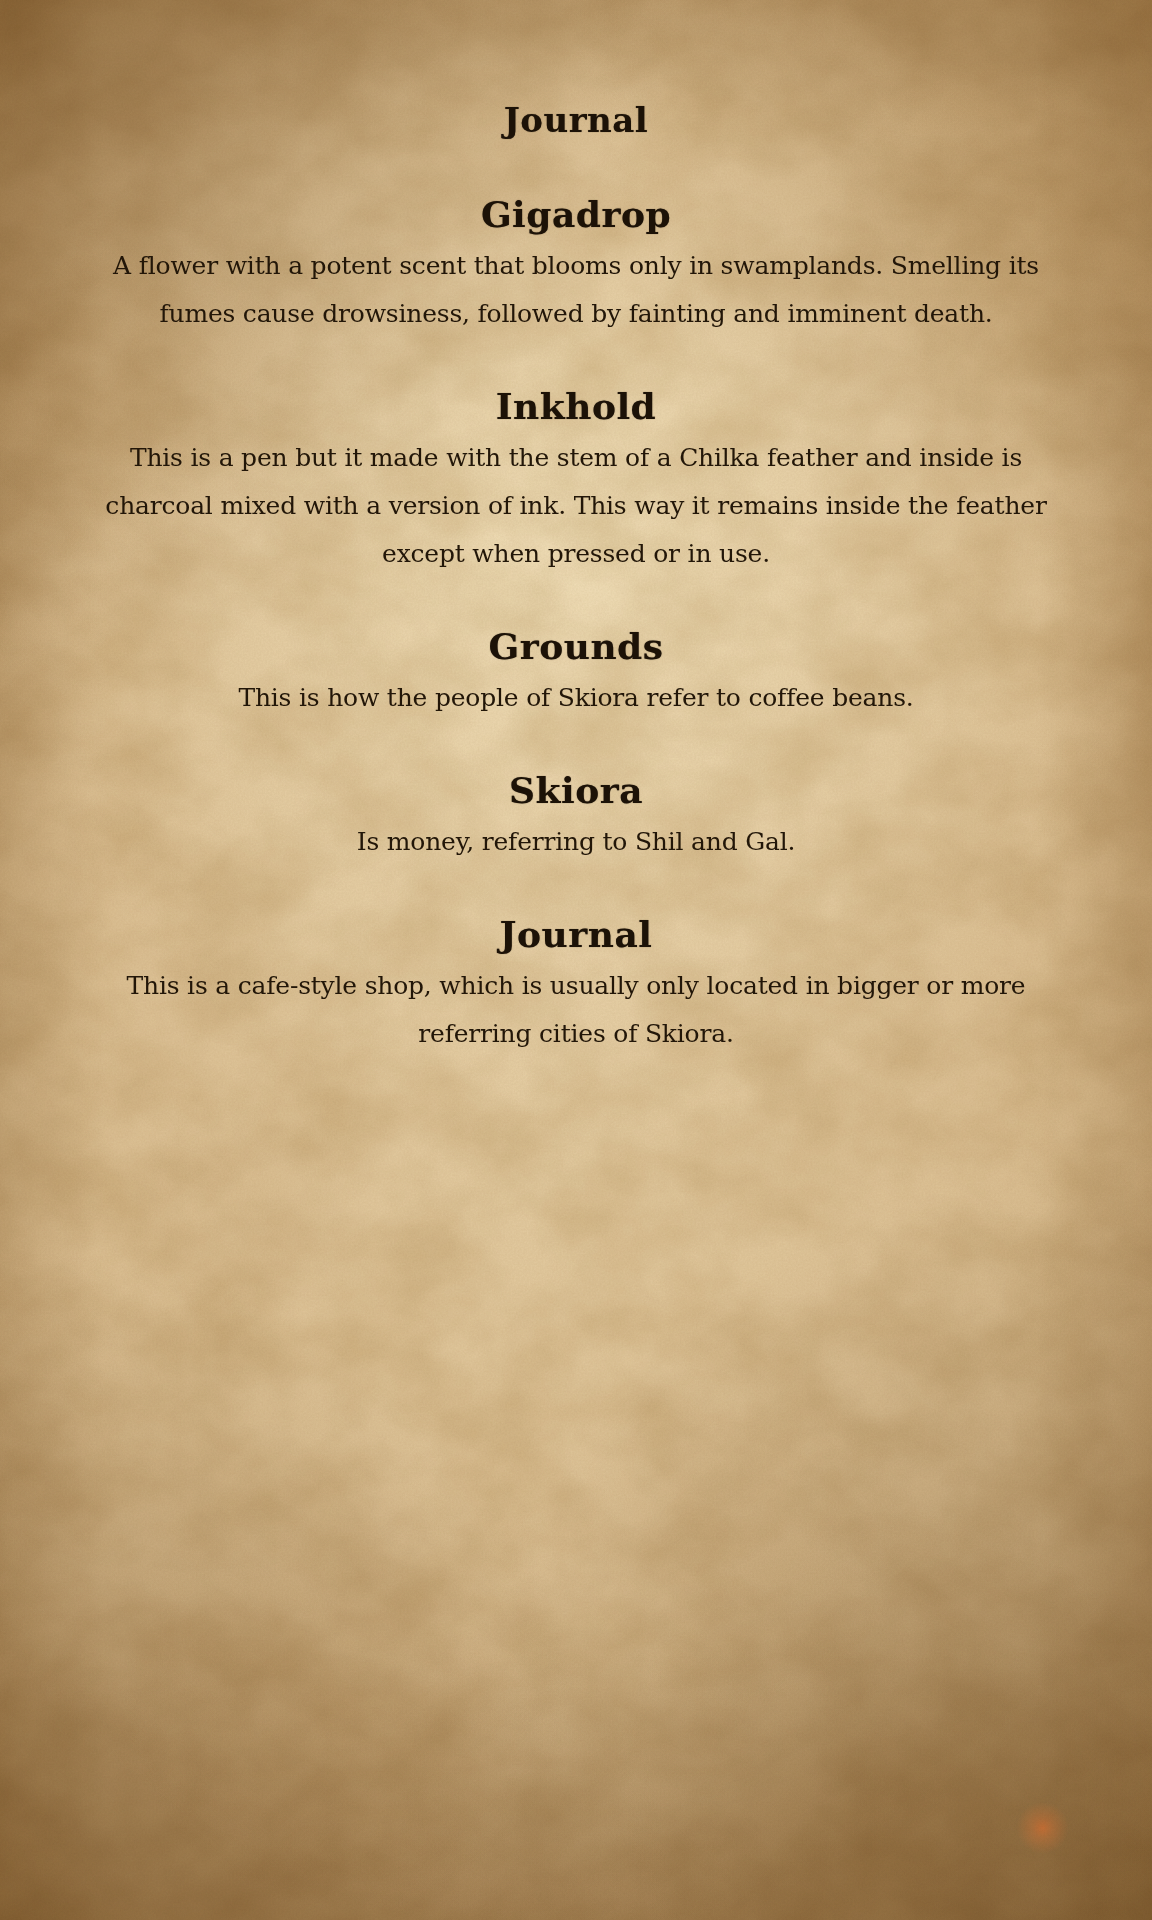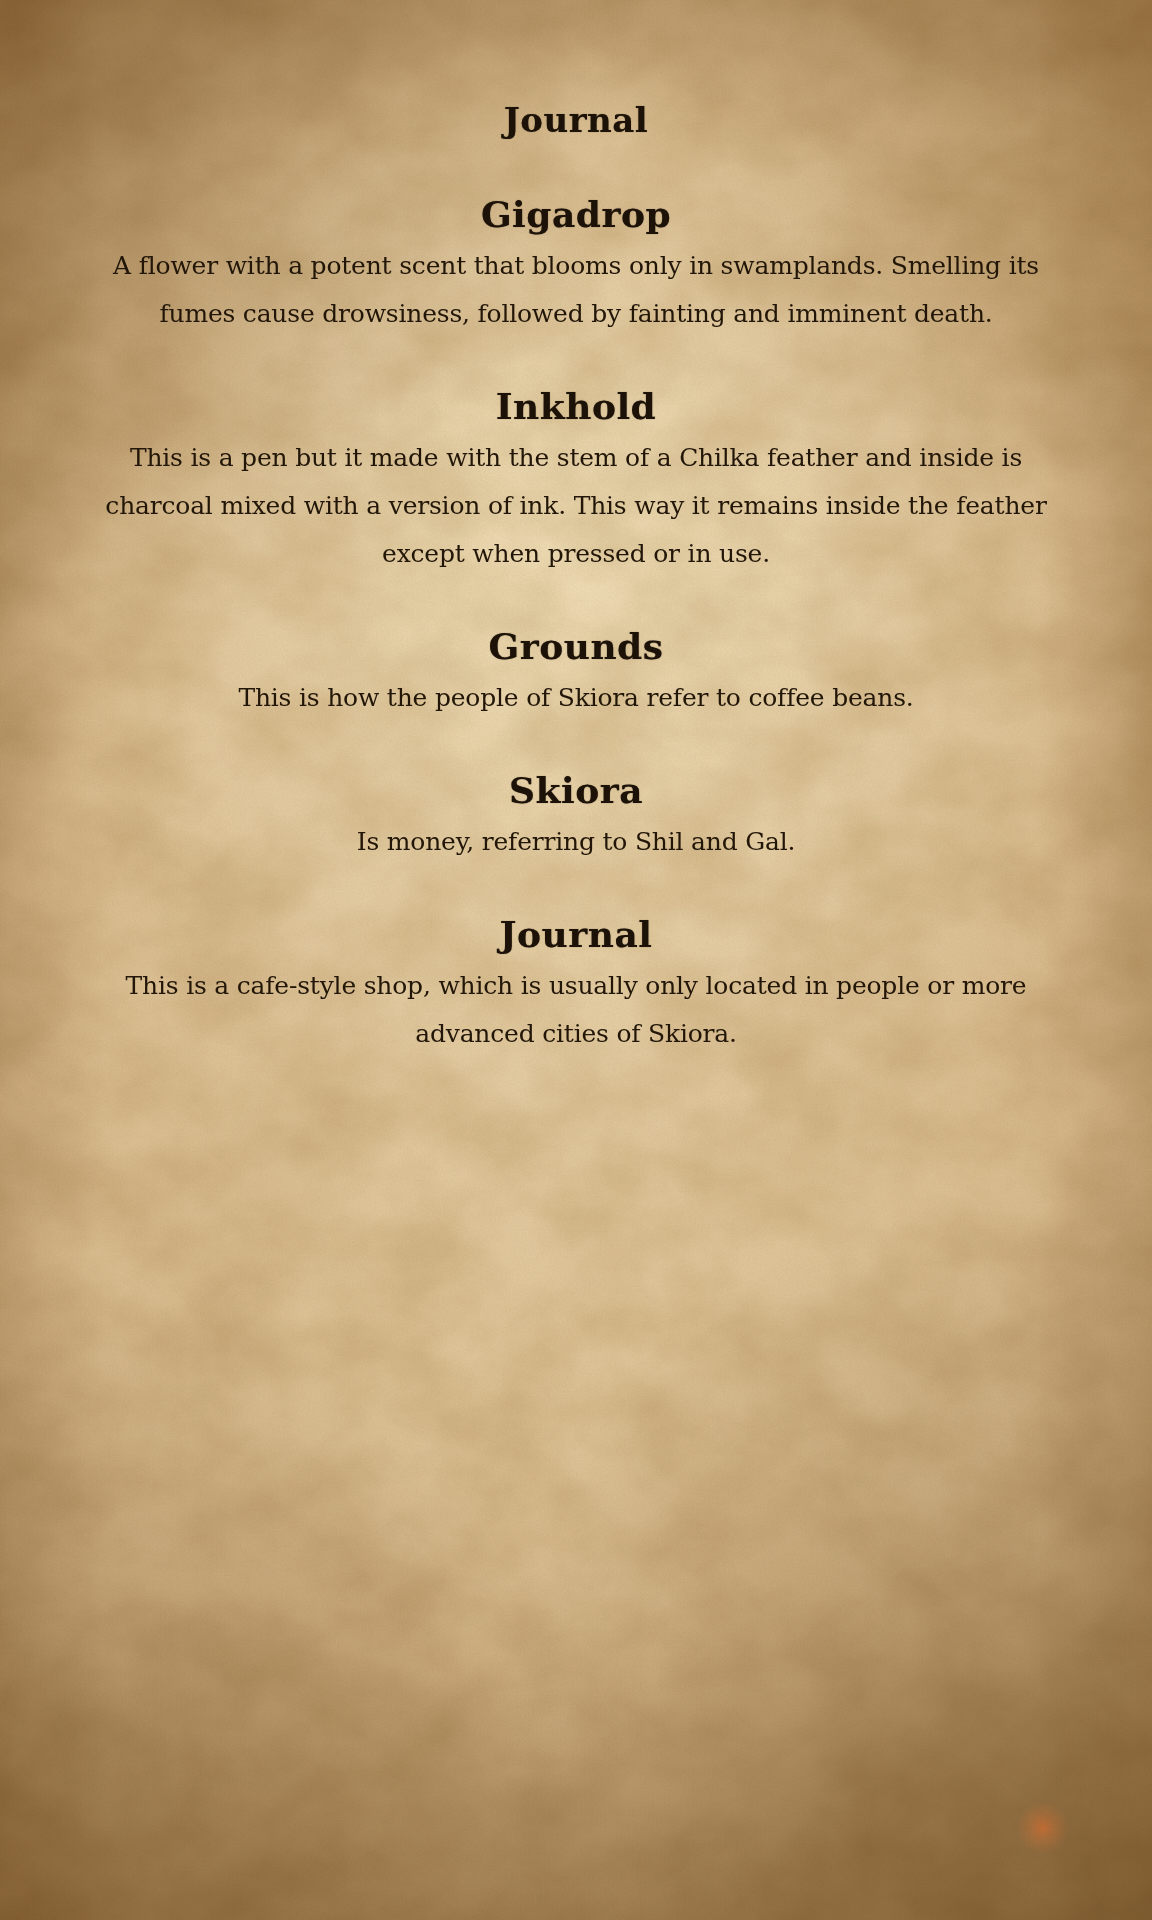--- a/index.html
+++ b/index.html
@@ -137,15 +137,15 @@
     <div class="entry-definition">This is how the people of Skiora refer to coffee beans.</div>
   </div>
 
   <div class="entry">
     <div class="entry-term">Skiora</div>
     <div class="entry-definition">Is money, referring to Shil and Gal.</div>
   </div>
 
   <div class="entry">
     <div class="entry-term">Journal</div>
-    <div class="entry-definition">This is a cafe-style shop, which is usually only located in people or more advanced cities of Skiora.</div>
+    <div class="entry-definition">This is a cafe-style shop, which is usually only located in bigger or more referring cities of Skiora.</div>
   </div>
 </div>
 
 </body></html>

